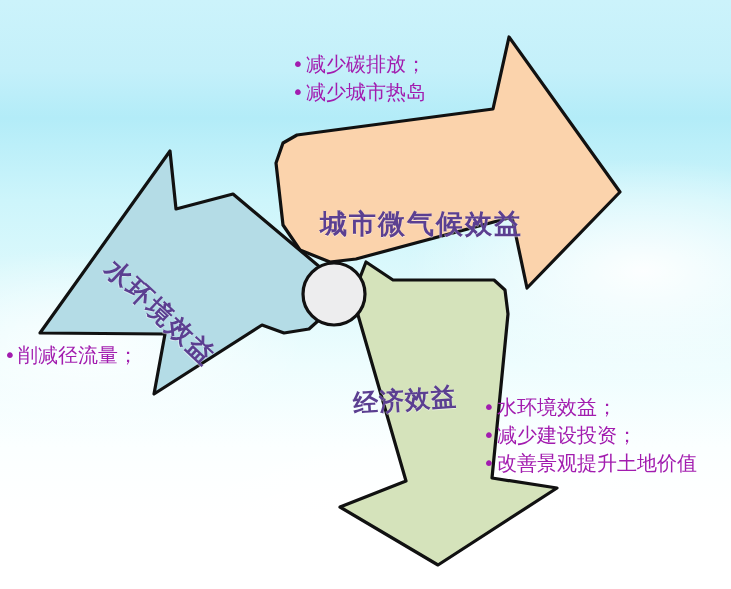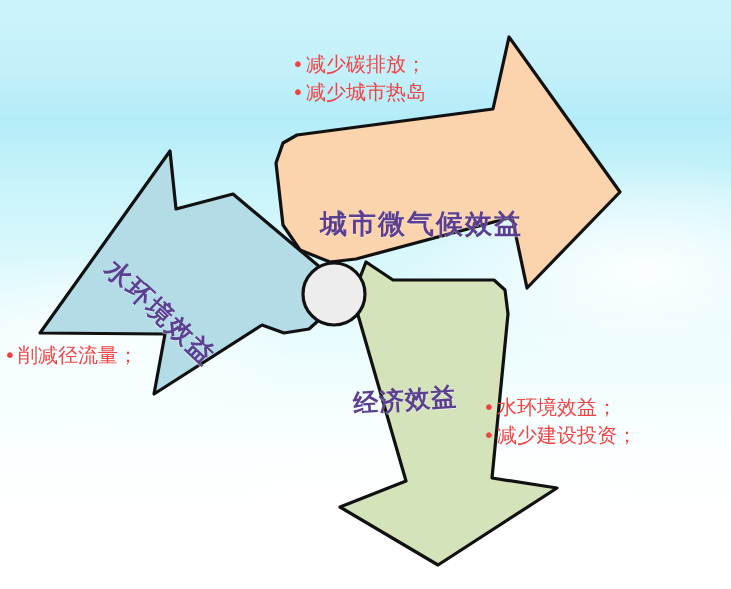--- a/index.html
+++ b/index.html
@@ -61,21 +61,21 @@
   #label-econ {
     left: 352px;
     top: 387px;
     font-size: 25px;
     transform: rotate(-4deg);
     transform-origin: 0 0;
     letter-spacing: 1px;
   }
   .bullet-list {
     position: absolute;
-    color: #ef4444;
+    color: #a21caf;
     font-size: 20px;
     line-height: 1.40;
     white-space: nowrap;
   }
   .bullet-list .bullet-row {
     display: block;
   }
   .bullet-list .dot {
     display: inline-block;
     width: 0.70em;
@@ -170,15 +170,18 @@
     </span>
   </div>
 
   <div class="bullet-list" id="bullets-right">
     <span class="bullet-row">
       <span class="dot">•</span><span>水环境效益；</span>
     </span>
     <span class="bullet-row">
       <span class="dot">•</span><span>减少建设投资；</span>
     </span>
+    <span class="bullet-row">
+      <span class="dot">•</span><span>改善景观提升土地价值</span>
+    </span>
   </div>
 
 </div>
 
 </body></html>

